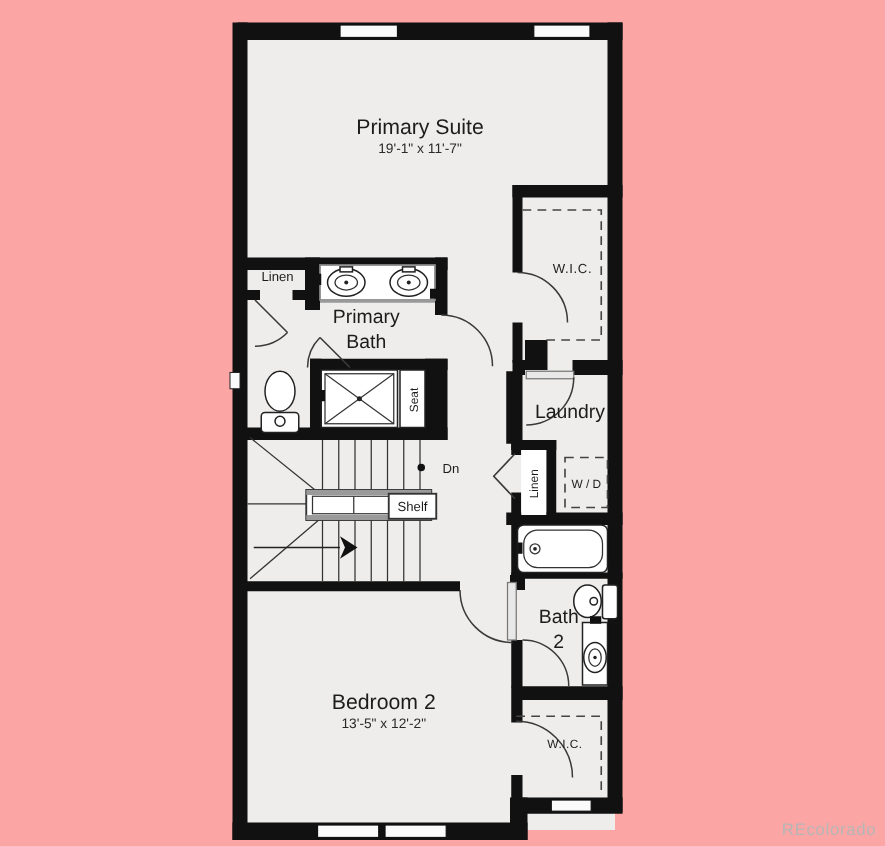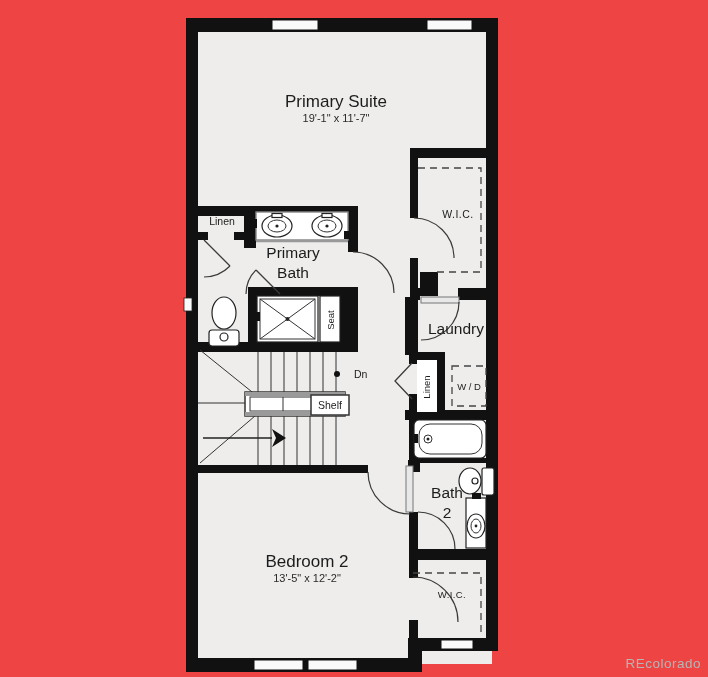--- a/index.html
+++ b/index.html
@@ -1,16 +1,16 @@
 <!DOCTYPE html>
 <html><head>
 <meta charset="utf-8">
 <style>
   html,body{margin:0;padding:0;}
-  .stage{position:relative;width:708px;height:677px;background:#ef4444;overflow:hidden;
+  .stage{position:relative;width:708px;height:677px;background:#fca5a5;overflow:hidden;
          font-family:"Liberation Sans", sans-serif;}
   svg{position:absolute;left:0;top:0;}
   text{font-family:"Liberation Sans", sans-serif;fill:#1c1c1c;}
   .room-name{font-size:17px;}
   .room-name-md{font-size:15.5px;}
   .room-dims{font-size:11px;fill:#2a2a2a;}
   .small-label{font-size:10.5px;}
   .tiny-label{font-size:9.5px;}
   .watermark{font-size:13.5px;fill:#b6b6b5;letter-spacing:0.5px;}
   .wall{fill:#111111;}

